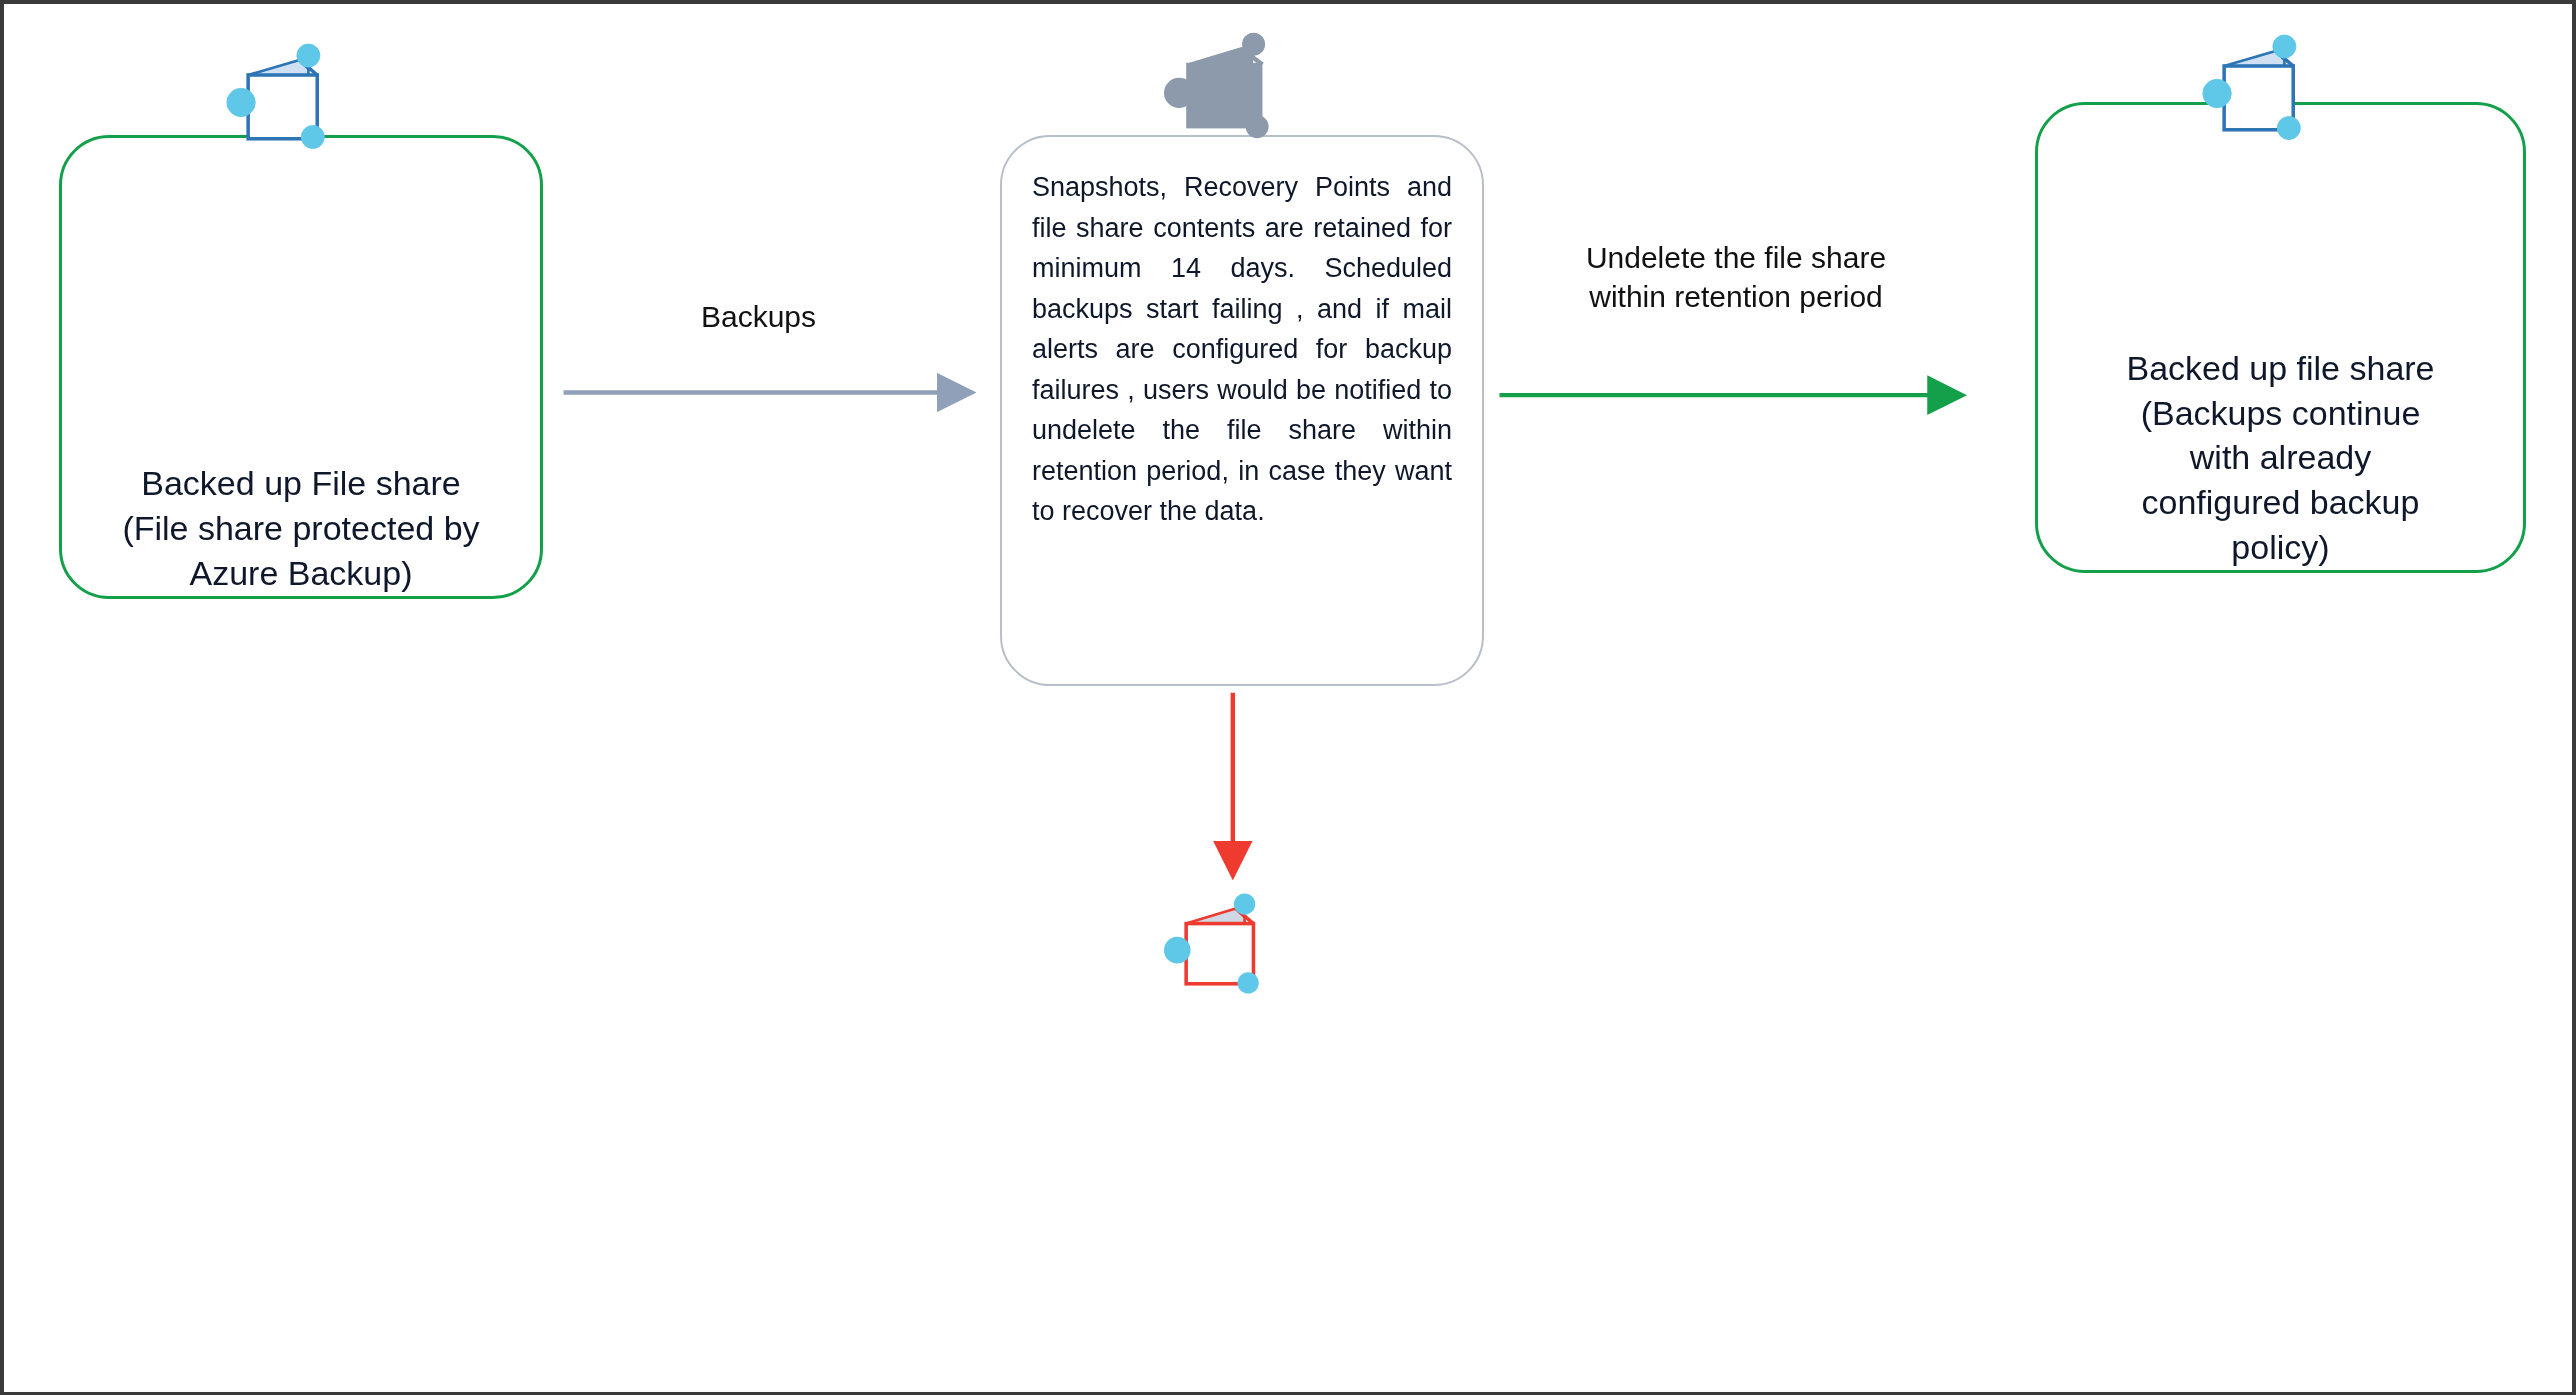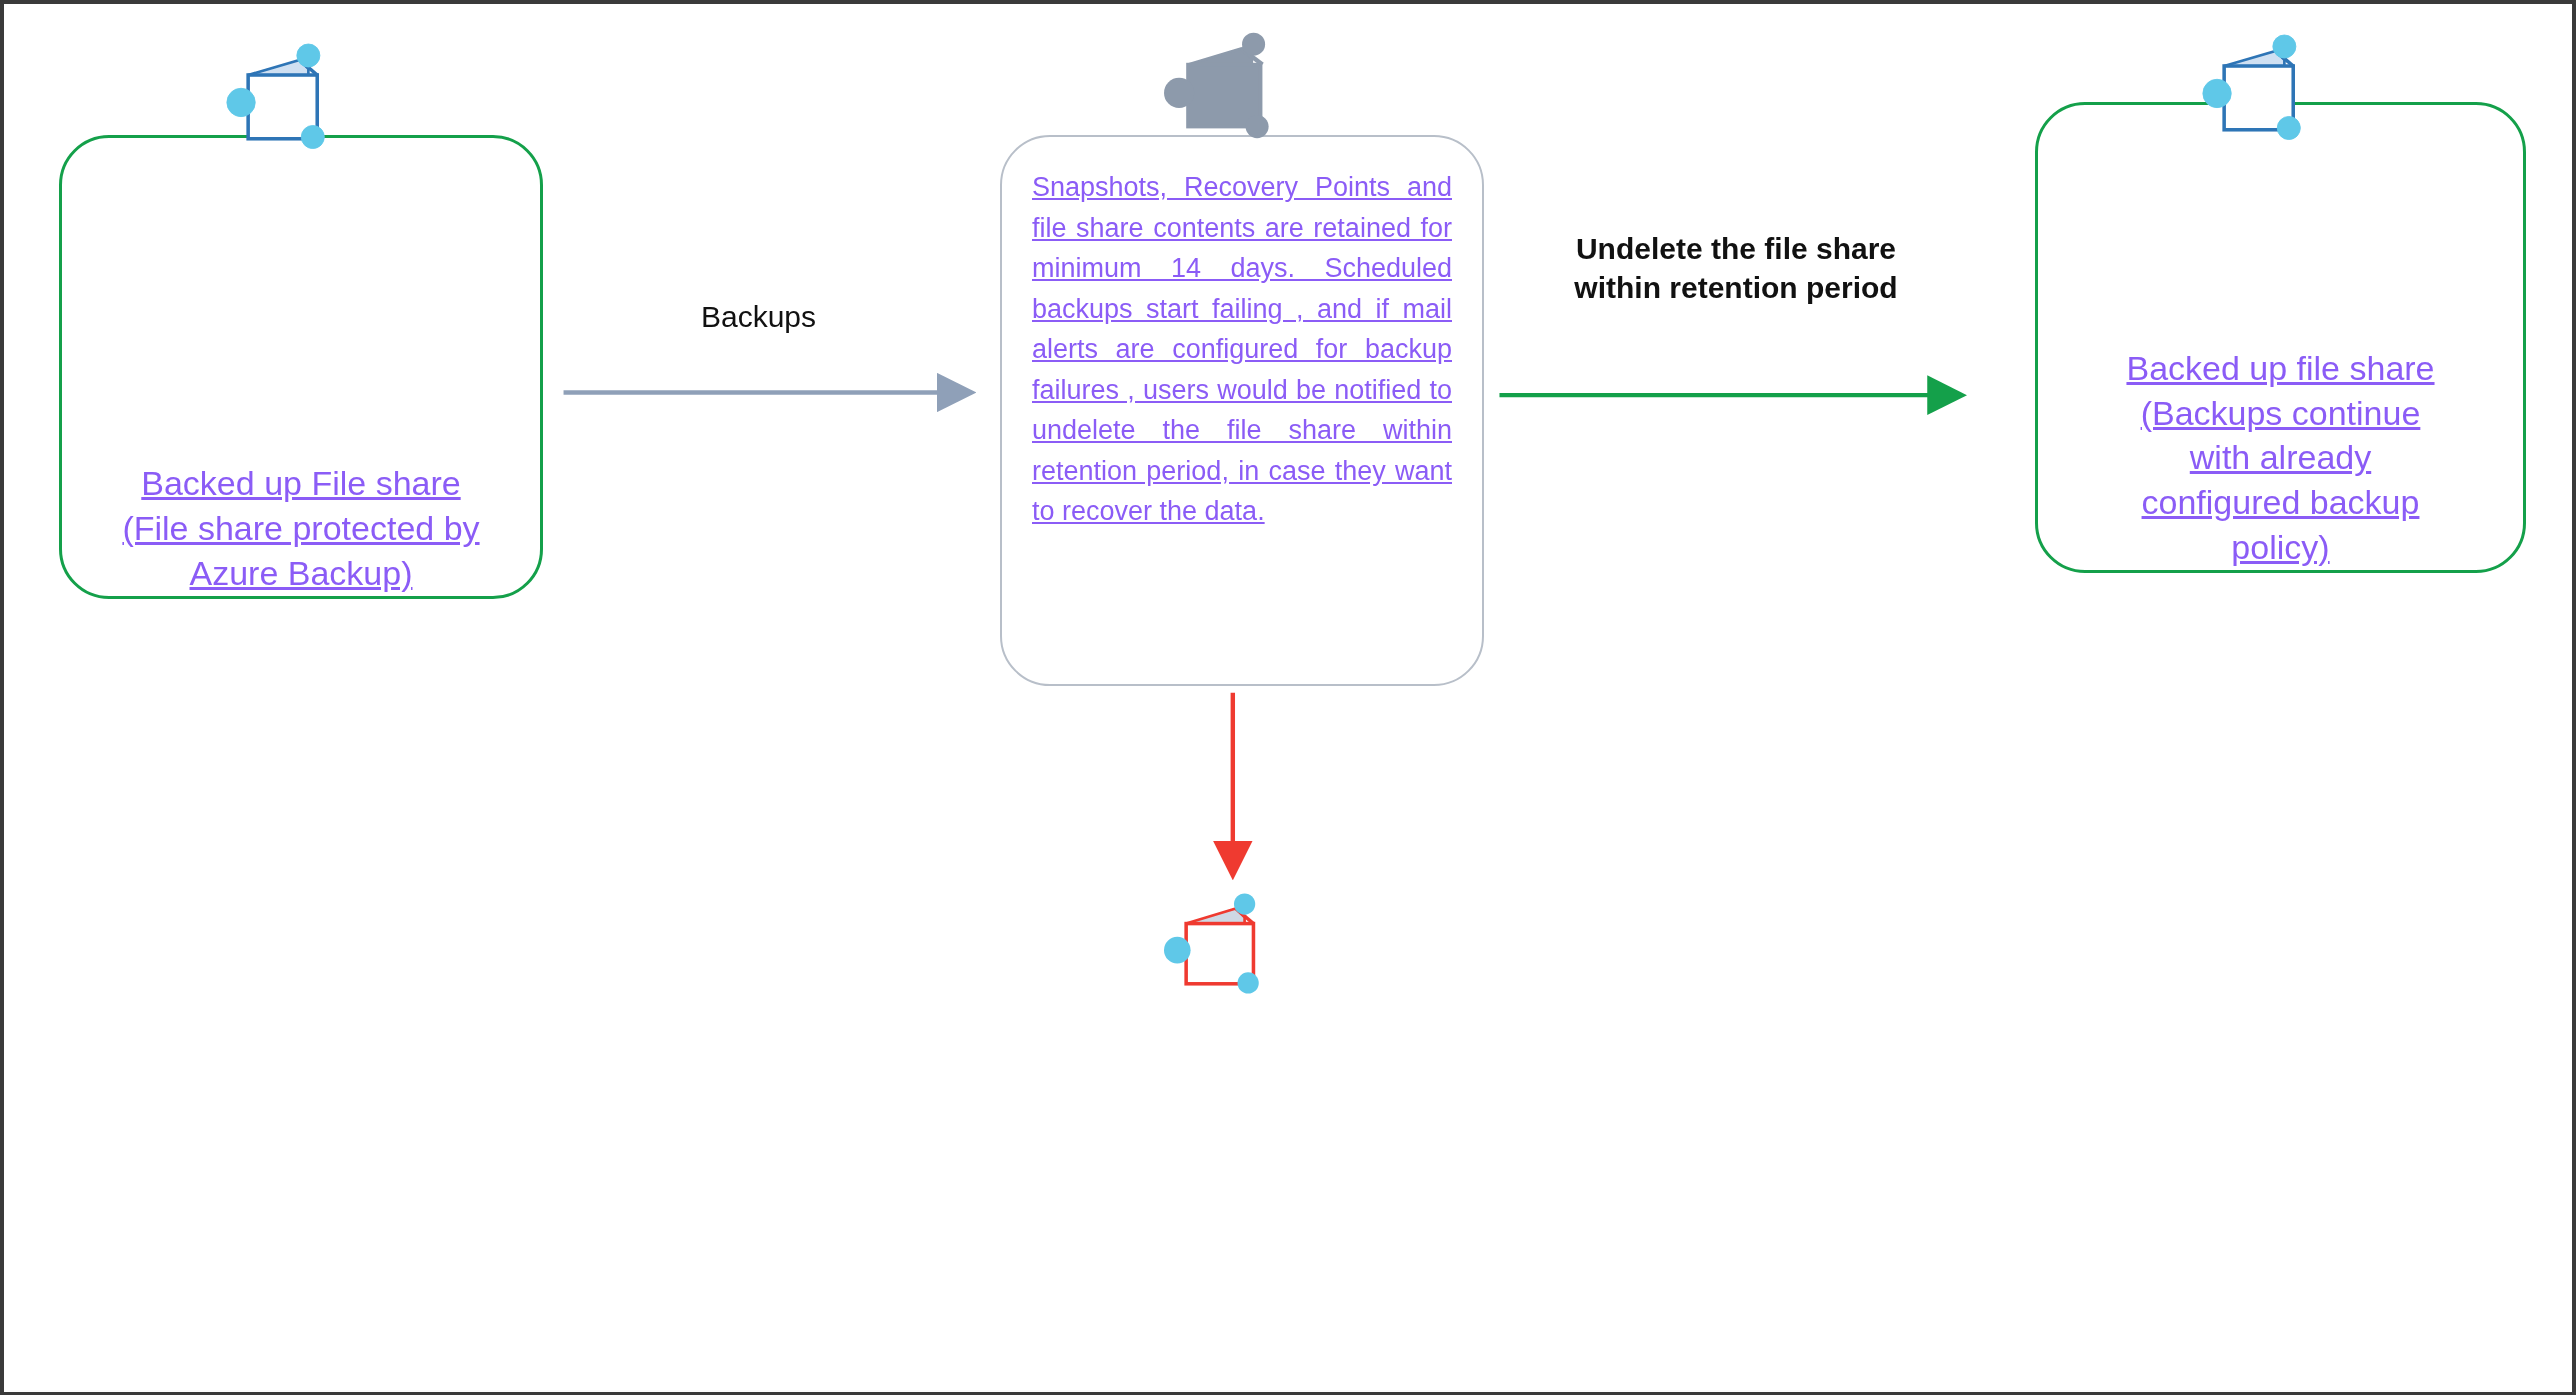--- a/index.html
+++ b/index.html
@@ -29,24 +29,23 @@
     justify-content: center;
     text-align: center;
   }
   .node-green { border: 3.6px solid #14a04a; }
   .node-gray  { border: 2.7px solid #b8bfc9; }
   .node-red   { border: 3.6px solid #ef3a30; }
 
   .node-label {
     font-size: 34px;
     line-height: 1.32;
-    color: #8b5cf6;
+    color: #0f172a;
     padding: 0 23px;
     white-space: pre-line;
-    text-decoration: underline;
   }
 
   .node-label.justified {
     font-size: 27px;
     line-height: 1.50;
     text-align: justify;
     text-align-last: left;
     padding: 0 30px;
     white-space: normal;
   }
@@ -124,21 +123,21 @@
     <svg viewBox="0 0 185 150" width="164" height="133">
       <path d="M62 48 L122 30 L134 42 L134 58" fill="#8d9aab" stroke="#8d9aab" stroke-width="3"></path>
       <rect x="62" y="48" width="82" height="70" fill="#8d9aab" stroke="#8d9aab" stroke-width="4"></rect>
       <line x1="122" y1="30" x2="146" y2="48" stroke="#8d9aab" stroke-width="5"></line>
       <circle cx="136" cy="25" r="13" fill="#8d9aab"></circle>
       <circle cx="52" cy="80" r="17" fill="#8d9aab"></circle>
       <circle cx="140" cy="118" r="13" fill="#8d9aab"></circle>
     </svg>
   </div>
 
-  <div class="edge-label" style="left:1510px; top:225px; width:444px;font-weight:bold;">Undelete the file share
+  <div class="edge-label" style="left:1510px; top:234px; width:444px;">Undelete the file share
 within retention period</div>
 
   <div class="node node-green" style="left:2031px; top:98px; width:491px; height:471px;">
     <div class="node-label">Backed up file share
 (Backups continue
 with already
 configured backup
 policy)</div>
   </div>
   <div class="icon-wrap" style="left:2167px; top:13.3px; width:155px; height:129px;">

